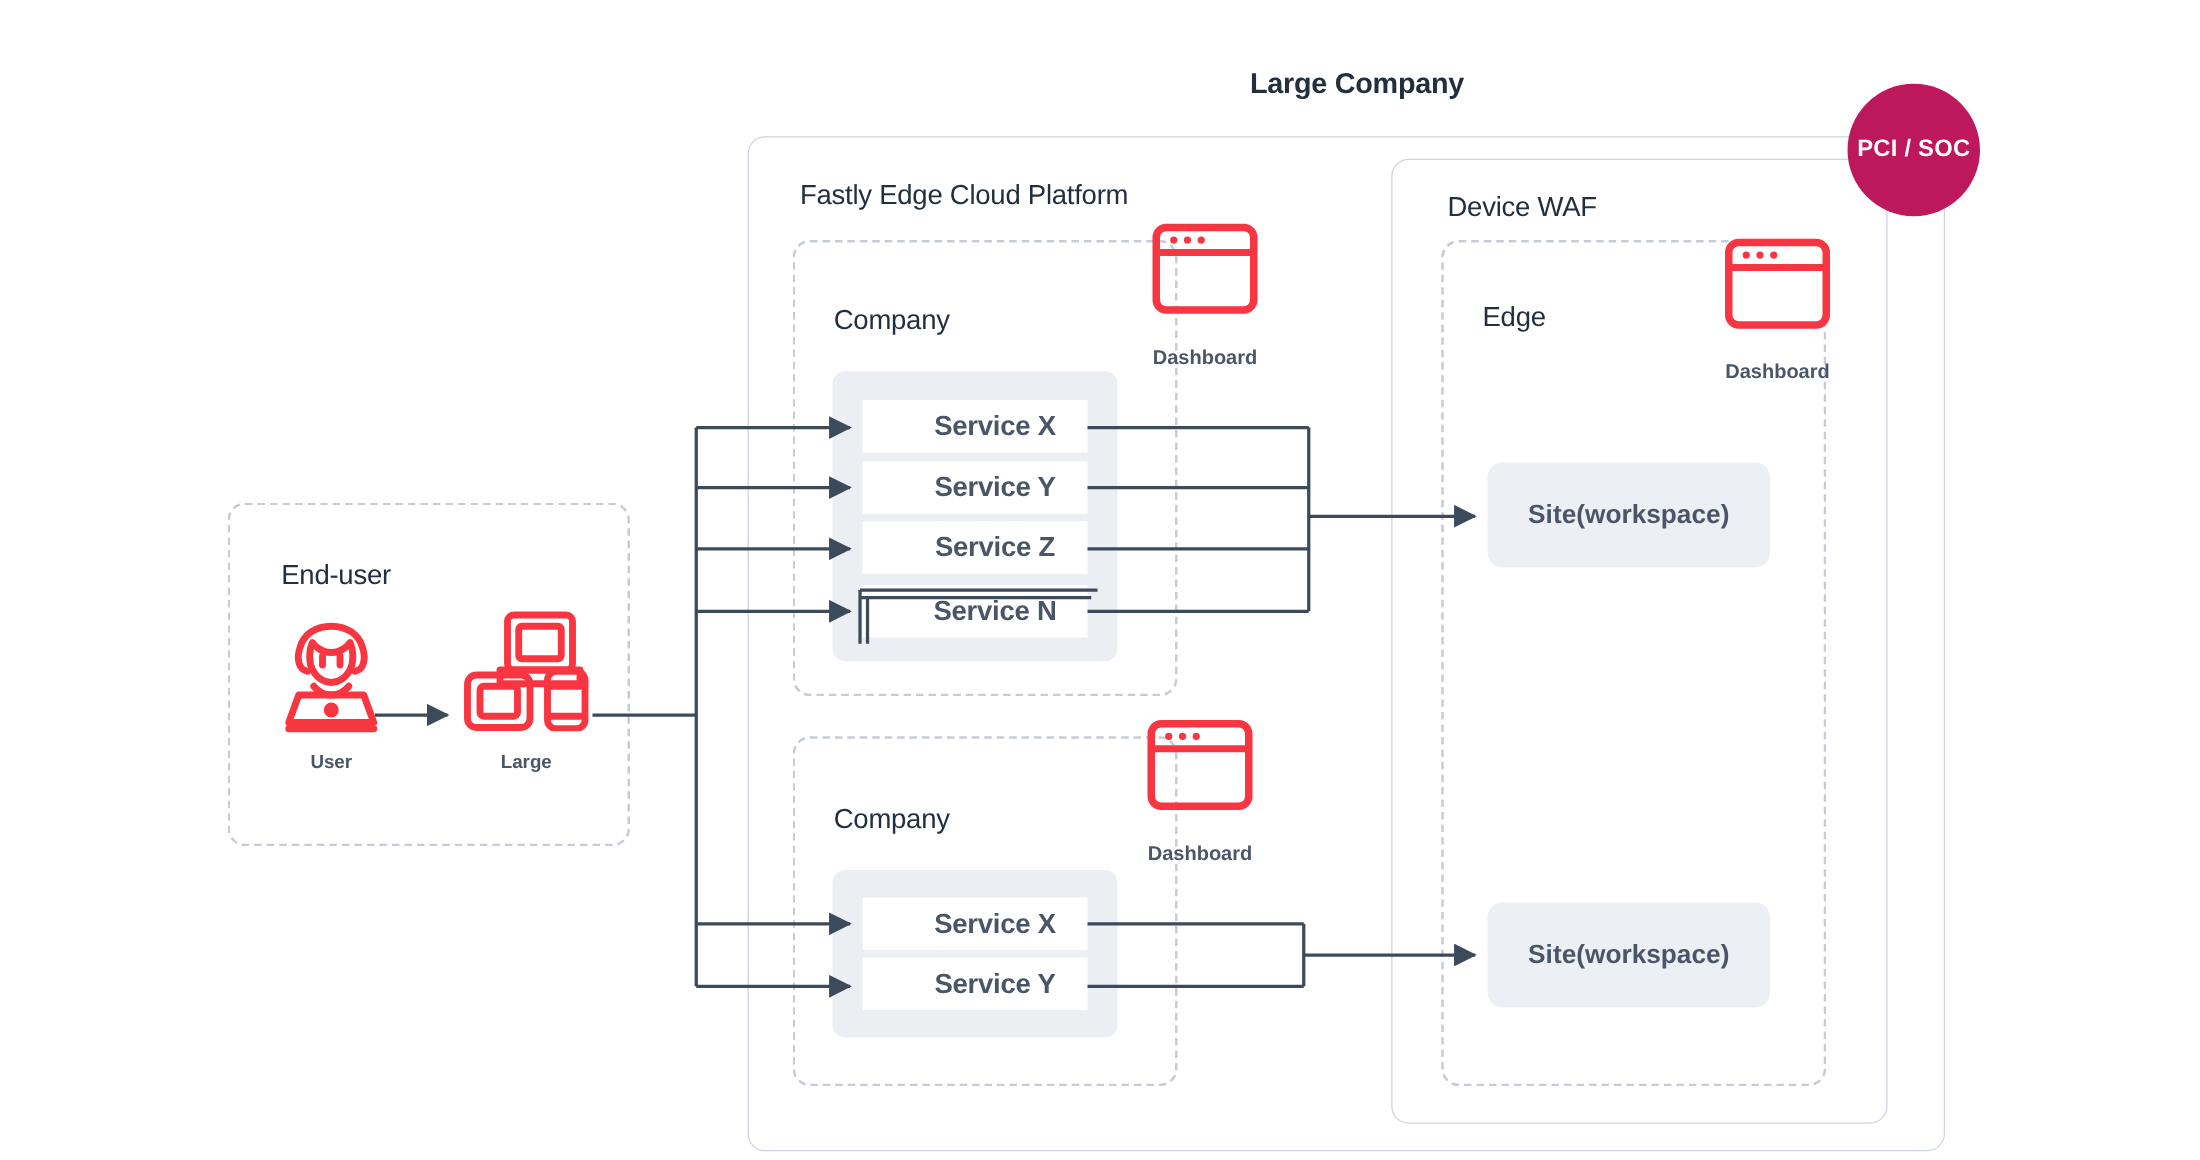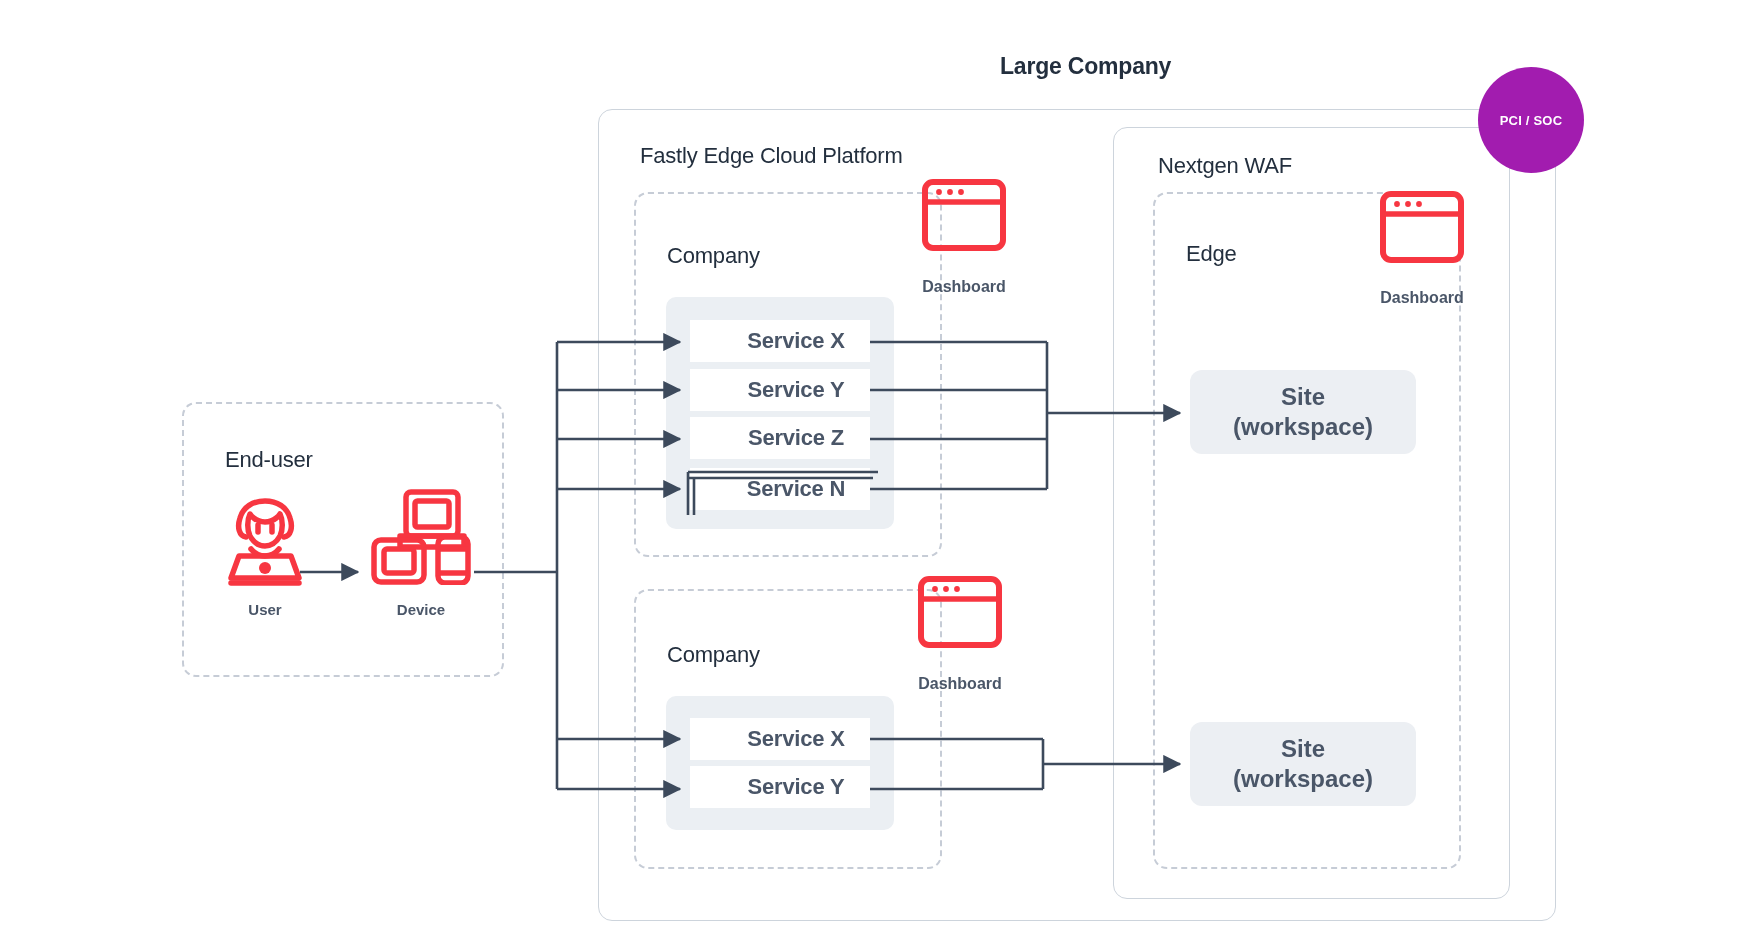--- a/index.html
+++ b/index.html
@@ -90,39 +90,39 @@
     letter-spacing: -0.2px;
     padding-left: 32px;
   }
   
   .site-box {
     position: absolute;
     background: #eceff3;
     border-radius: 12px;
     box-sizing: border-box;
     display: flex;
-    flex-direction: column;
+    flex-direction: row;
     align-items: center;
     justify-content: center;
-    font-size: 24px;
+    font-size: 21px;
     font-weight: bold;
     color: #4a5668;
     line-height: 1.25;
     text-align: center;
   }
   
   .badge-circle {
     position: absolute;
     border-radius: 50%;
-    background: #a21caf;
+    background: #be185d;
     color: #ffffff;
     display: flex;
     align-items: center;
     justify-content: center;
-    font-size: 13px;
+    font-size: 19px;
     font-weight: bold;
     letter-spacing: 0.2px;
     z-index: 40;
   }
   
   #wires {
     position: absolute;
     left: 0; top: 0;
     width: 1760px; height: 928px;
     pointer-events: none;
@@ -134,21 +134,21 @@
 <body>
 
 <div id="stage">
 
   <div class="title-lg" style="left:1000px; top:36px;">Large Company</div>
 
   <div class="solid-box" style="left:598px; top:92px; width:958px; height:812px;"></div>
 
   <div class="solid-box" style="left:1113px; top:110px; width:397px; height:772px;"></div>
 
-  <div class="title-md" style="left:1158px; top:136px;">Nextgen WAF</div>
+  <div class="title-md" style="left:1158px; top:136px;">Device WAF</div>
 
   <div class="dashed-box" style="left:1153px; top:175px; width:308px; height:677px;"></div>
 
   <div class="title-md" style="left:1186px; top:224px;">Edge</div>
 
   <div class="icon-wrap" style="left:1378px; top:172px; width:88px; height:76px;">
     <svg viewBox="0 0 88 76" width="88" height="76" aria-hidden="true">
       <rect x="5" y="5" width="78" height="66" rx="8" ry="8" fill="none" stroke="#f73641" stroke-width="6"></rect>
       <line x1="6" y1="25" x2="82" y2="25" stroke="#f73641" stroke-width="5.5"></line>
       <circle cx="19" cy="15" r="2.9" fill="#f73641"></circle>
@@ -248,21 +248,21 @@
 
         <rect x="6" y="55" width="50" height="42" rx="7"></rect>
         <rect x="16" y="64" width="30" height="24" rx="3"></rect>
 
         <rect x="70" y="52" width="30" height="46" rx="7"></rect>
         <line x1="70" y1="64" x2="100" y2="64"></line>
         <line x1="70" y1="88" x2="100" y2="88"></line>
       </g>
     </svg>
   </div>
-  <div class="node-label" style="left:368px; top:584px; width:106px;">Device</div>
+  <div class="node-label" style="left:368px; top:584px; width:106px;">Large</div>
 
   <div class="badge-circle" style="left:1478px; top:50px; width:106px; height:106px;">PCI / SOC</div>
 
   <svg id="wires" viewBox="0 0 1760 928" width="1760" height="928">
     <defs>
       <marker id="arrow" viewBox="0 0 10 10" refX="9.2" refY="5" markerWidth="7" markerHeight="7" orient="auto-start-reverse">
         <path d="M 0 0 L 10 5 L 0 10 z" fill="#3d4a5c"></path>
       </marker>
     </defs>
 

